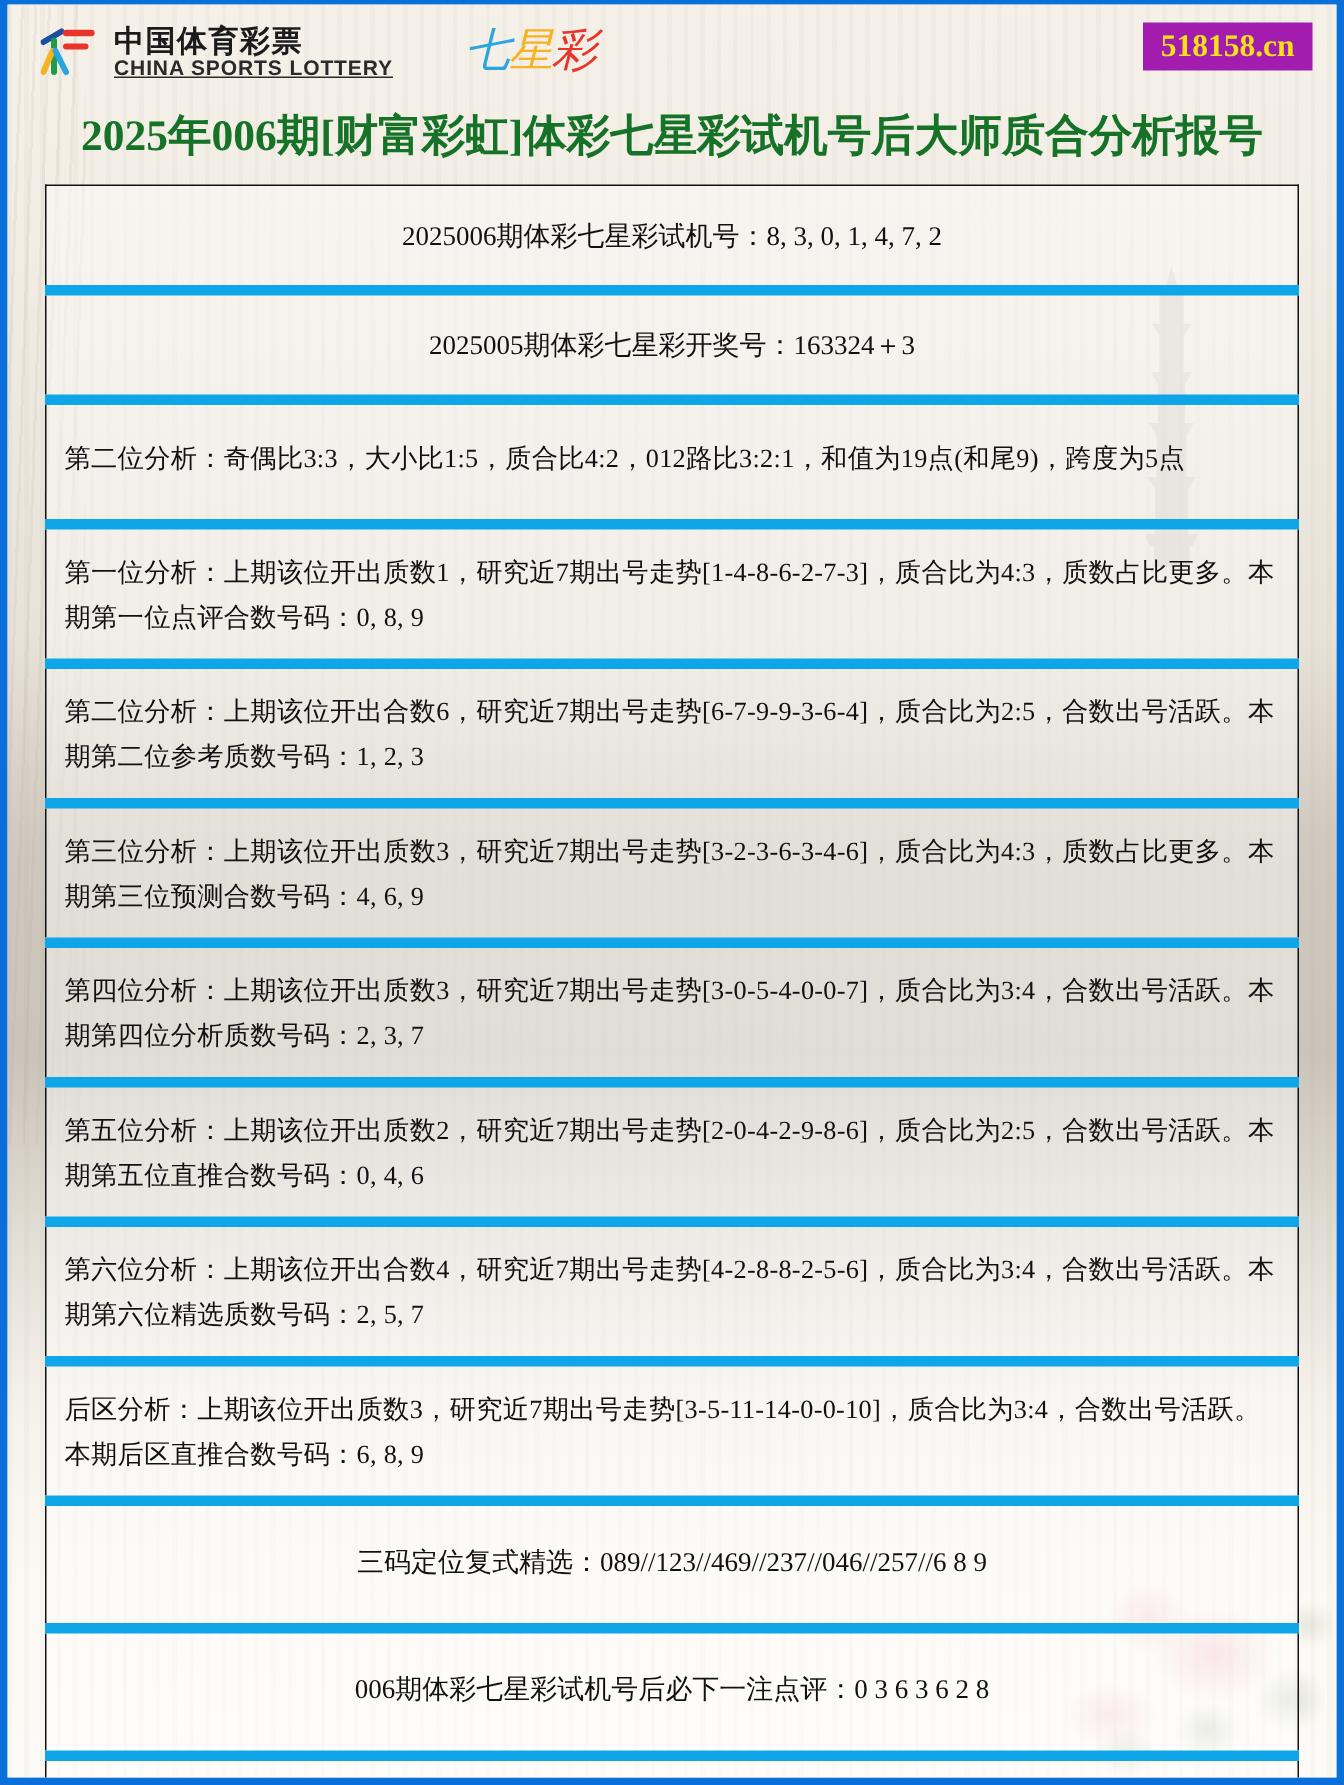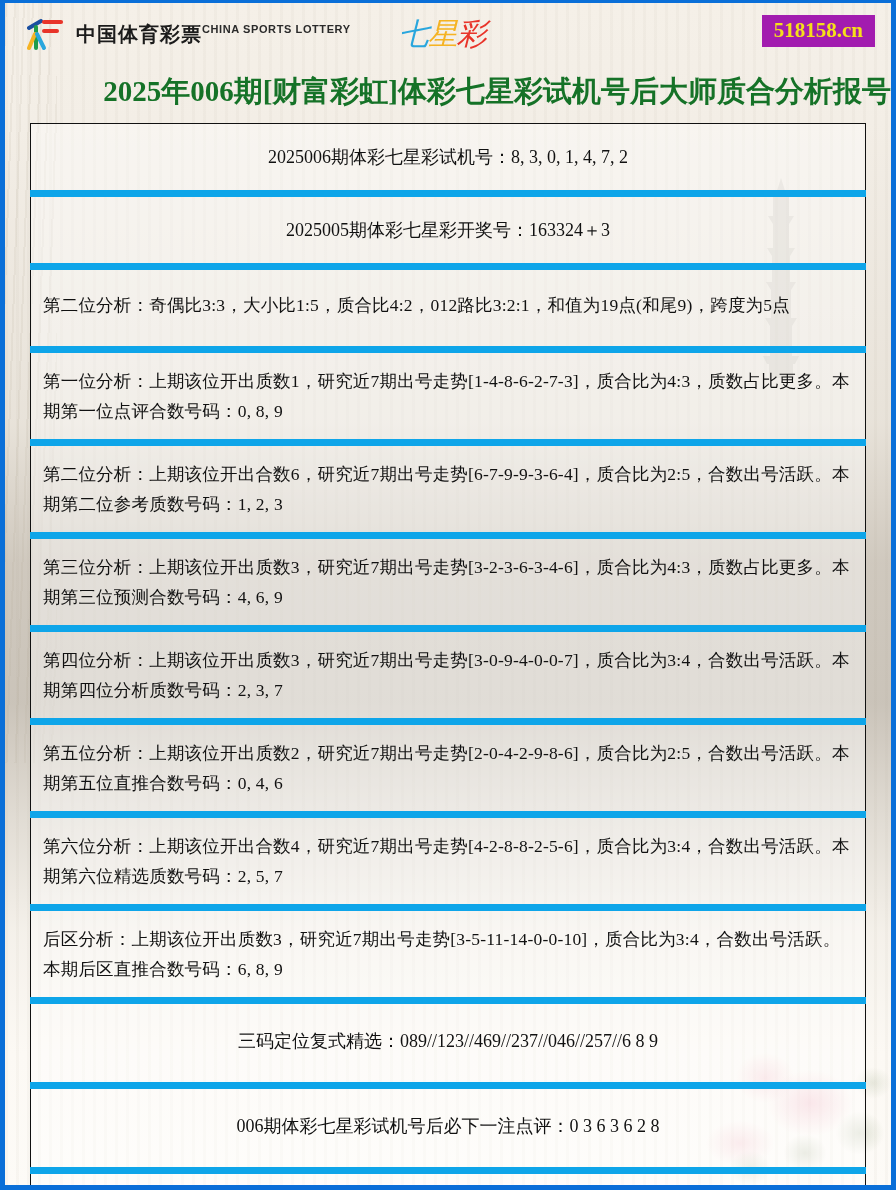--- a/index.html
+++ b/index.html
@@ -108,39 +108,40 @@
     height: 46px;
   }
   .logo-mark {
     width: 42px;
     height: 40px;
     margin-right: 7px;
     flex: none;
   }
   .logo-cn-block {
     display: flex;
-    flex-direction: row;
+    flex-direction: column;
     justify-content: center;
     margin-right: 4px;
   }
   .logo-cn {
     font-family: "Liberation Sans", "DejaVu Sans", sans-serif;
     font-size: 20px;
     font-weight: bold;
     color: #1b1b1b;
     letter-spacing: 1px;
     line-height: 22px;
   }
   .logo-en {
     font-family: "Liberation Sans", "DejaVu Sans", sans-serif;
-    font-size: 11px;
+    font-size: 14px;
     font-weight: bold;
     color: #2a2a2a;
     letter-spacing: 0.6px;
     line-height: 12px;
+    text-decoration: underline;
   }
   .logo-brand {
     font-family: "Liberation Sans", "DejaVu Sans", sans-serif;
     font-size: 30px;
     font-weight: normal;
     line-height: 34px;
     letter-spacing: -1px;
     font-style: italic;
     margin-left: 44px;
   }
@@ -156,21 +157,21 @@
     color: #f5e01a;
     font-family: "Liberation Serif", "DejaVu Serif", serif;
     font-size: 21px;
     font-weight: bold;
     padding: 3px 12px 4px 12px;
     letter-spacing: 0px;
     line-height: 25px;
   }
 
   .page-title {
-    text-align: right;
+    text-align: center;
     color: #157227;
     font-family: "Liberation Serif", "DejaVu Serif", serif;
     font-size: 29px;
     font-weight: bold;
     letter-spacing: 0px;
     margin: 2px 0 14px 0;
     line-height: 36px;
     white-space: nowrap;
   }
 
@@ -272,21 +273,21 @@
         <tr>
             <td class="body-row">第一位分析：上期该位开出质数1，研究近7期出号走势[1-4-8-6-2-7-3]，质合比为4:3，质数占比更多。本期第一位点评合数号码：0, 8, 9</td>
           </tr>
         <tr>
             <td class="body-row">第二位分析：上期该位开出合数6，研究近7期出号走势[6-7-9-9-3-6-4]，质合比为2:5，合数出号活跃。本期第二位参考质数号码：1, 2, 3</td>
           </tr>
         <tr>
             <td class="body-row">第三位分析：上期该位开出质数3，研究近7期出号走势[3-2-3-6-3-4-6]，质合比为4:3，质数占比更多。本期第三位预测合数号码：4, 6, 9</td>
           </tr>
         <tr>
-            <td class="body-row">第四位分析：上期该位开出质数3，研究近7期出号走势[3-0-9-4-0-0-7]，质合比为3:4，合数出号活跃。本期第四位分析质数号码：2, 3, 7</td>
+            <td class="body-row">第四位分析：上期该位开出质数3，研究近7期出号走势[3-0-5-4-0-0-7]，质合比为3:4，合数出号活跃。本期第四位分析质数号码：2, 3, 7</td>
           </tr>
         <tr>
             <td class="body-row">第五位分析：上期该位开出质数2，研究近7期出号走势[2-0-4-2-9-8-6]，质合比为2:5，合数出号活跃。本期第五位直推合数号码：0, 4, 6</td>
           </tr>
         <tr>
             <td class="body-row">第六位分析：上期该位开出合数4，研究近7期出号走势[4-2-8-8-2-5-6]，质合比为3:4，合数出号活跃。本期第六位精选质数号码：2, 5, 7</td>
           </tr>
         <tr>
             <td class="body-row">后区分析：上期该位开出质数3，研究近7期出号走势[3-5-11-14-0-0-10]，质合比为3:4，合数出号活跃。本期后区直推合数号码：6, 8, 9</td>
           </tr>

